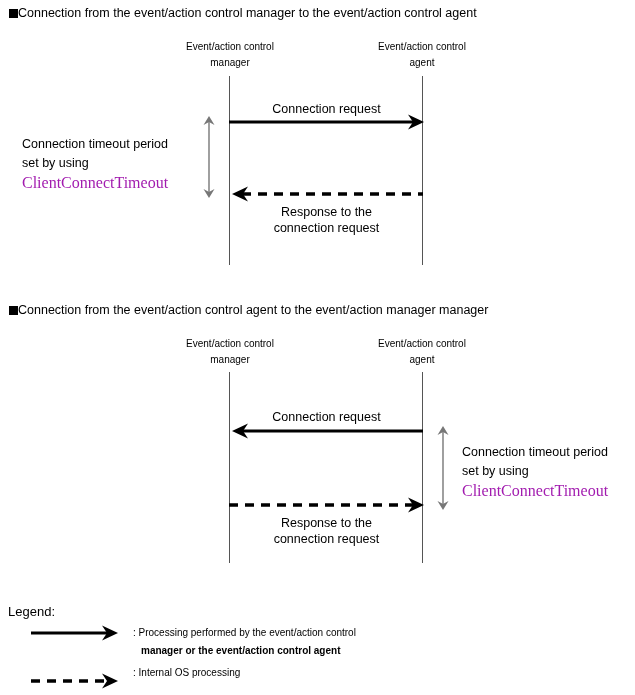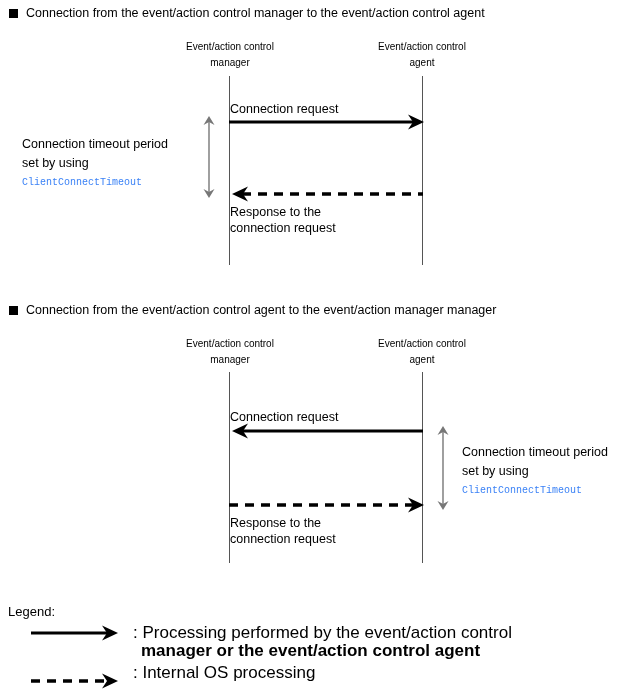--- a/index.html
+++ b/index.html
@@ -14,21 +14,20 @@
     overflow: hidden;
     font-family: "Liberation Sans", sans-serif;
     color: #000000;
   }
   .abs { position: absolute; }
 
   
   .section-head {
     display: flex;
     align-items: flex-start;
-    gap: 8px;
     font-size: 12.5px;
     line-height: 15px;
     white-space: nowrap;
   }
   .bullet-square {
     width: 9px;
     height: 9px;
     background: #000000;
     margin-top: 3px;
     flex: 0 0 auto;
@@ -43,43 +42,44 @@
     font-size: 10px;
     line-height: 16px;
     text-align: center;
     white-space: nowrap;
   }
 
   
   .msg-label {
     font-size: 12.5px;
     line-height: 16px;
+    text-align: center;
     white-space: nowrap;
   }
 
   
   .timeout-note {
     font-size: 12.5px;
     line-height: 19px;
     white-space: nowrap;
   }
   .mono {
-    font-family: Liberation Mono, monospace;
-    font-size: 10px;
-    color: #3b82f6;
+    font-family: Liberation Serif, serif;
+    font-size: 16px;
+    color: #a21caf;
     letter-spacing: 0px;
   }
 
   
   .legend-title {
     font-size: 13px;
     line-height: 16px;
   }
   .legend-text {
-    font-size: 17px;
+    font-size: 10px;
     line-height: 18px;
     white-space: nowrap;
   }
 
   svg { display: block; overflow: visible; }
 </style>
 </head>
 <body>
 
 <div class="abs section-head" style="left:9px; top:6px;">

